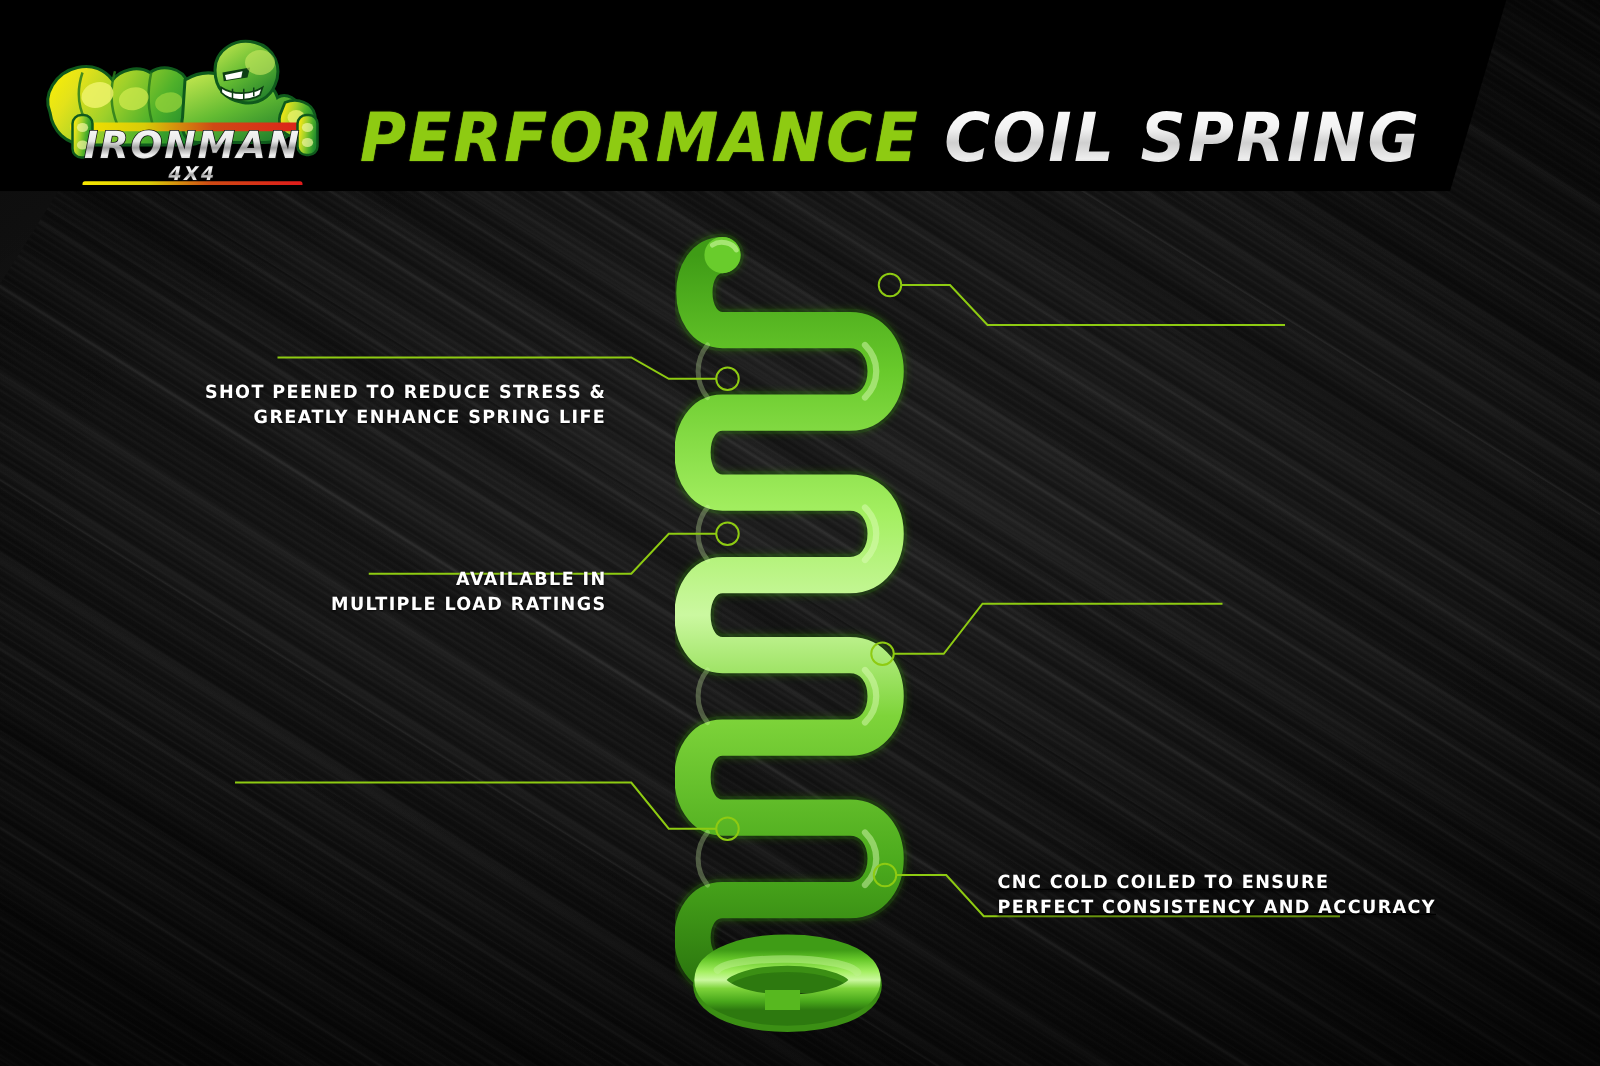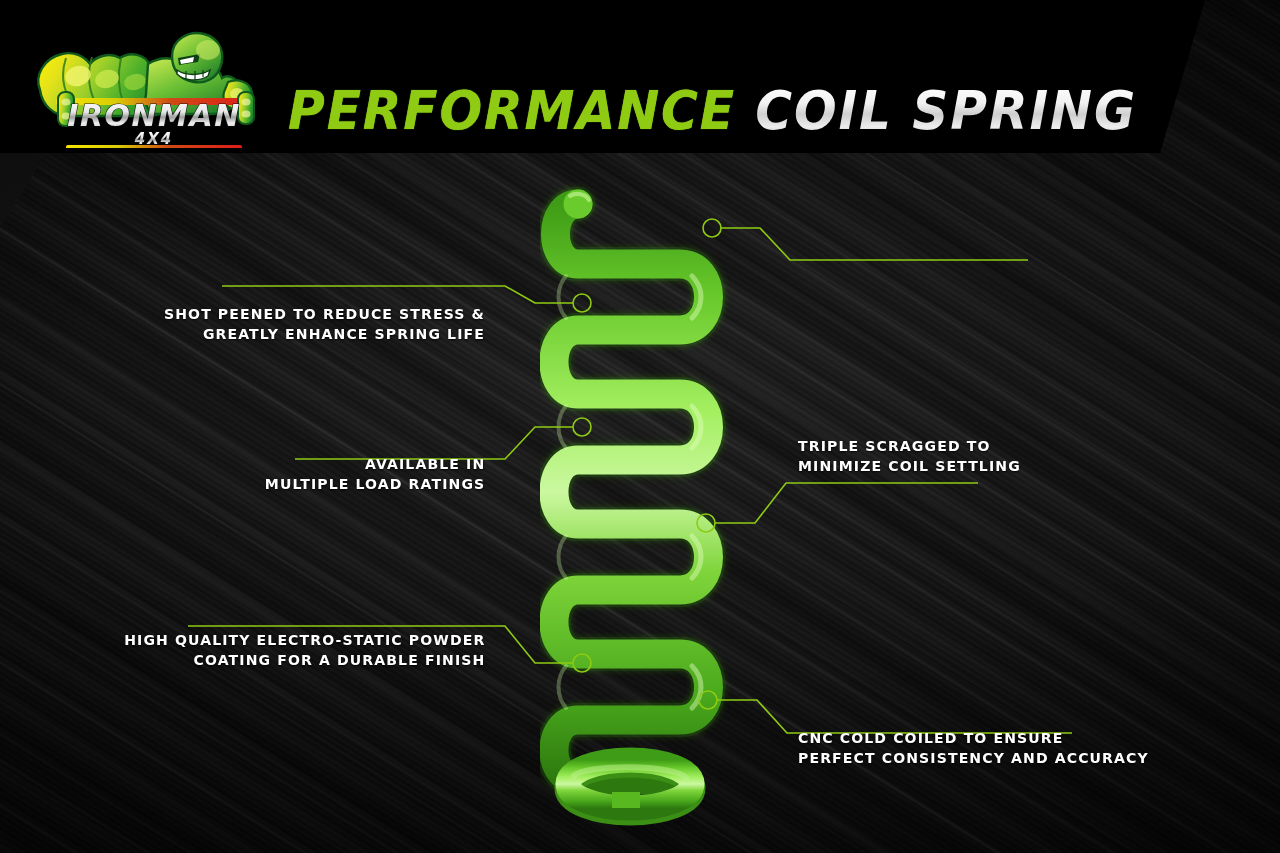--- a/index.html
+++ b/index.html
@@ -263,31 +263,23 @@
   <div class="callout left" style="right:795px;top:274px;margin-top:30px;">
     <div class="ctext">SHOT PEENED TO REDUCE STRESS &amp;</div>
     <div class="ctext">GREATLY ENHANCE SPRING LIFE</div>
   </div>
 
   <div class="callout left" style="right:795px;top:418px;margin-top:36px;">
     <div class="ctext">AVAILABLE IN</div>
     <div class="ctext">MULTIPLE LOAD RATINGS</div>
   </div>
 
-  <div class="callout right" style="left:798px;top:436px;">
-    <div class="ctext">TRIPLE SCRAGGED TO</div>
-    <div class="ctext">MINIMIZE COIL SETTLING</div>
-  </div>
-
-  <div class="callout left" style="right:795px;top:630px;">
-    <div class="ctext">HIGH QUALITY ELECTRO-STATIC POWDER</div>
-    <div class="ctext">COATING FOR A DURABLE FINISH</div>
-  </div>
-
-  <div class="callout right" style="left:798px;top:728px;">
+
+
+  <div class="callout right" style="left:798px;top:696px;text-decoration:underline;">
     <div class="ctext">CNC COLD COILED TO ENSURE</div>
     <div class="ctext">PERFECT CONSISTENCY AND ACCURACY</div>
   </div>
 
   <div class="header-band"></div>
   <div class="header-inner">
 
     <div class="logo">
       <svg width="250" height="124" viewBox="0 0 250 124">
         <defs>

